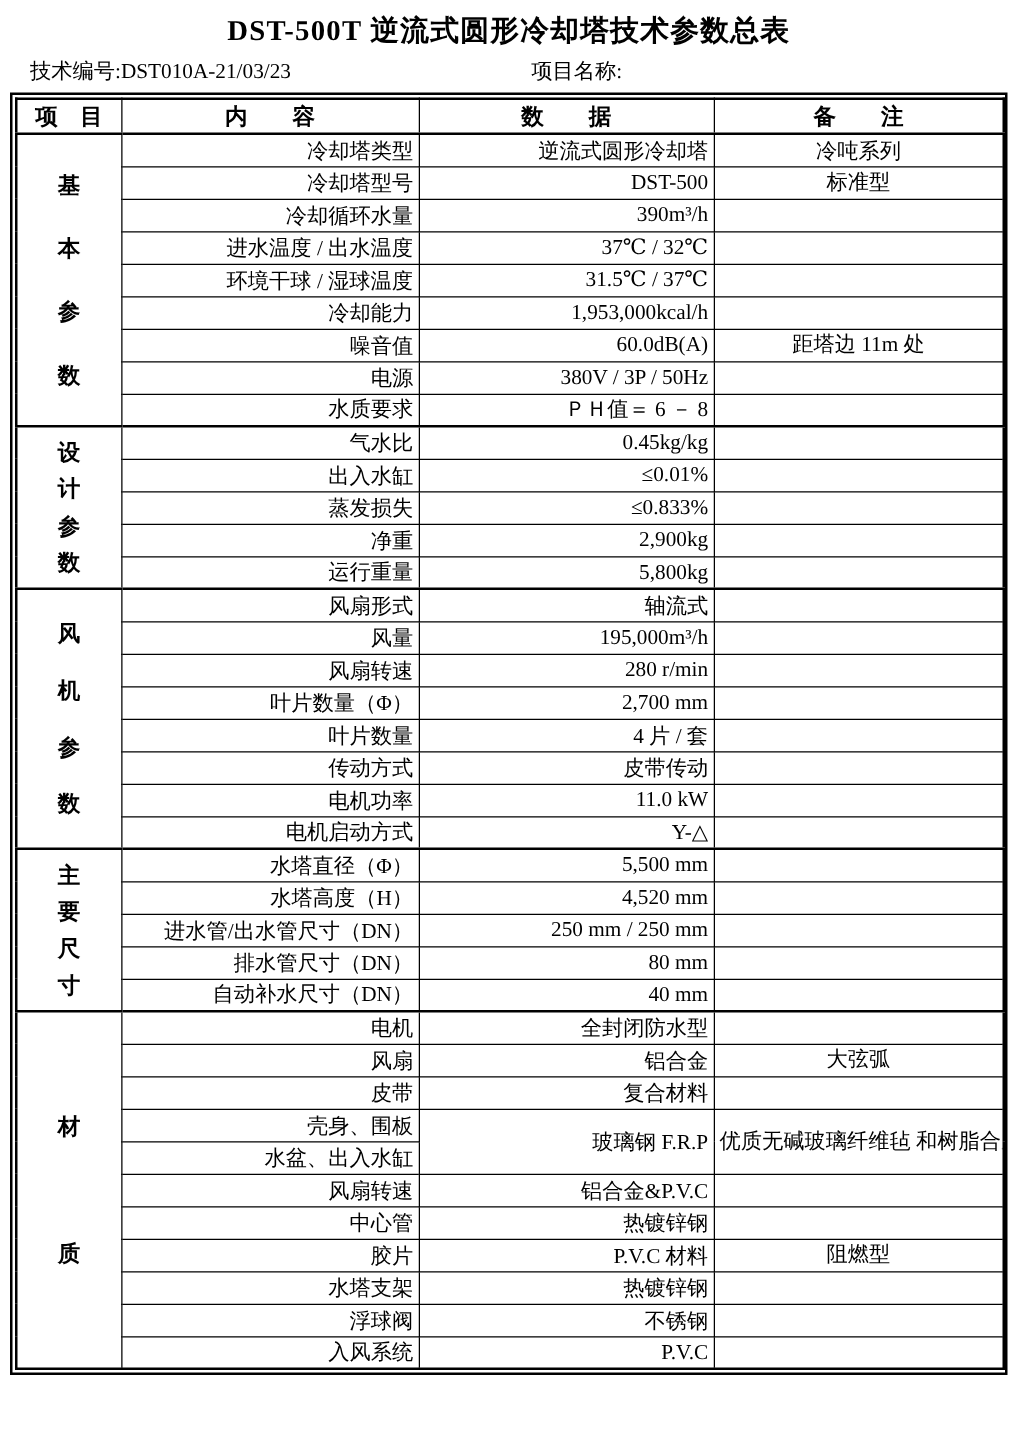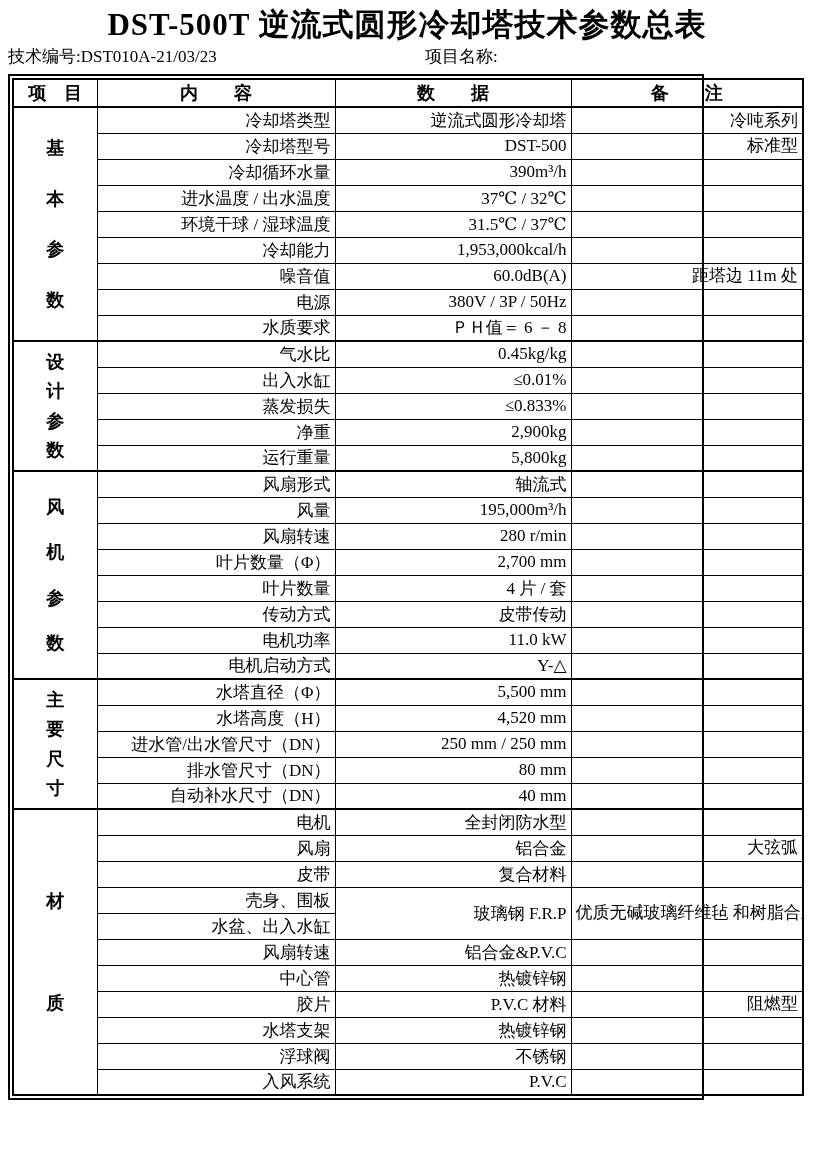--- a/index.html
+++ b/index.html
@@ -7,40 +7,40 @@
   body {
     width: 814px; height: 1162px;
     background: #ffffff; color: #000000;
     font-family: "Liberation Serif", "DejaVu Serif", serif;
     overflow: hidden;
   }
   .page { padding: 6px 8px 0 8px; }
 
   .doc-title {
     text-align: center;
-    font-size: 31px;
+    font-size: 23px;
     font-weight: bold;
     letter-spacing: 1px;
     line-height: 38px;
     white-space: nowrap;
   }
   .meta-line {
     position: relative;
     height: 26px;
     font-size: 17px;
     line-height: 26px;
     margin-bottom: 4px;
   }
-  .meta-tech { position: absolute; left: 0; }
+  .meta-tech { position: absolute; left: 16px; }
   .meta-proj { position: absolute; left: 417px; }
 
   .frame {
     border: 2px solid #000;
     padding: 2px;
-    width: 696px;
+    width: 798px;
   }
   table.spec {
     border-collapse: collapse;
     table-layout: fixed;
     width: 790px;
     border: 2px solid #000;
   }
   table.spec td {
     border: 1px solid #000;
     height: 26px;
@@ -61,21 +61,21 @@
   td.group { position: relative; padding: 0; }
   .vtext {
     position: absolute; inset: 0;
     display: flex; flex-direction: column;
     justify-content: space-evenly; align-items: center;
     font-weight: bold; font-size: 18px; line-height: 20px;
   }
   td.item { text-align: right; padding-left: 10px; }
   td.val  { text-align: right; padding-left: 10px; }
   td.note {
-    text-align: right;
+    text-align: center;
     white-space: pre-line;
     line-height: 1.25;
   }
 </style>
 </head>
 <body>
 
 <div class="page">
   <div class="doc-title">DST-500T 逆流式圆形冷却塔技术参数总表</div>
 

